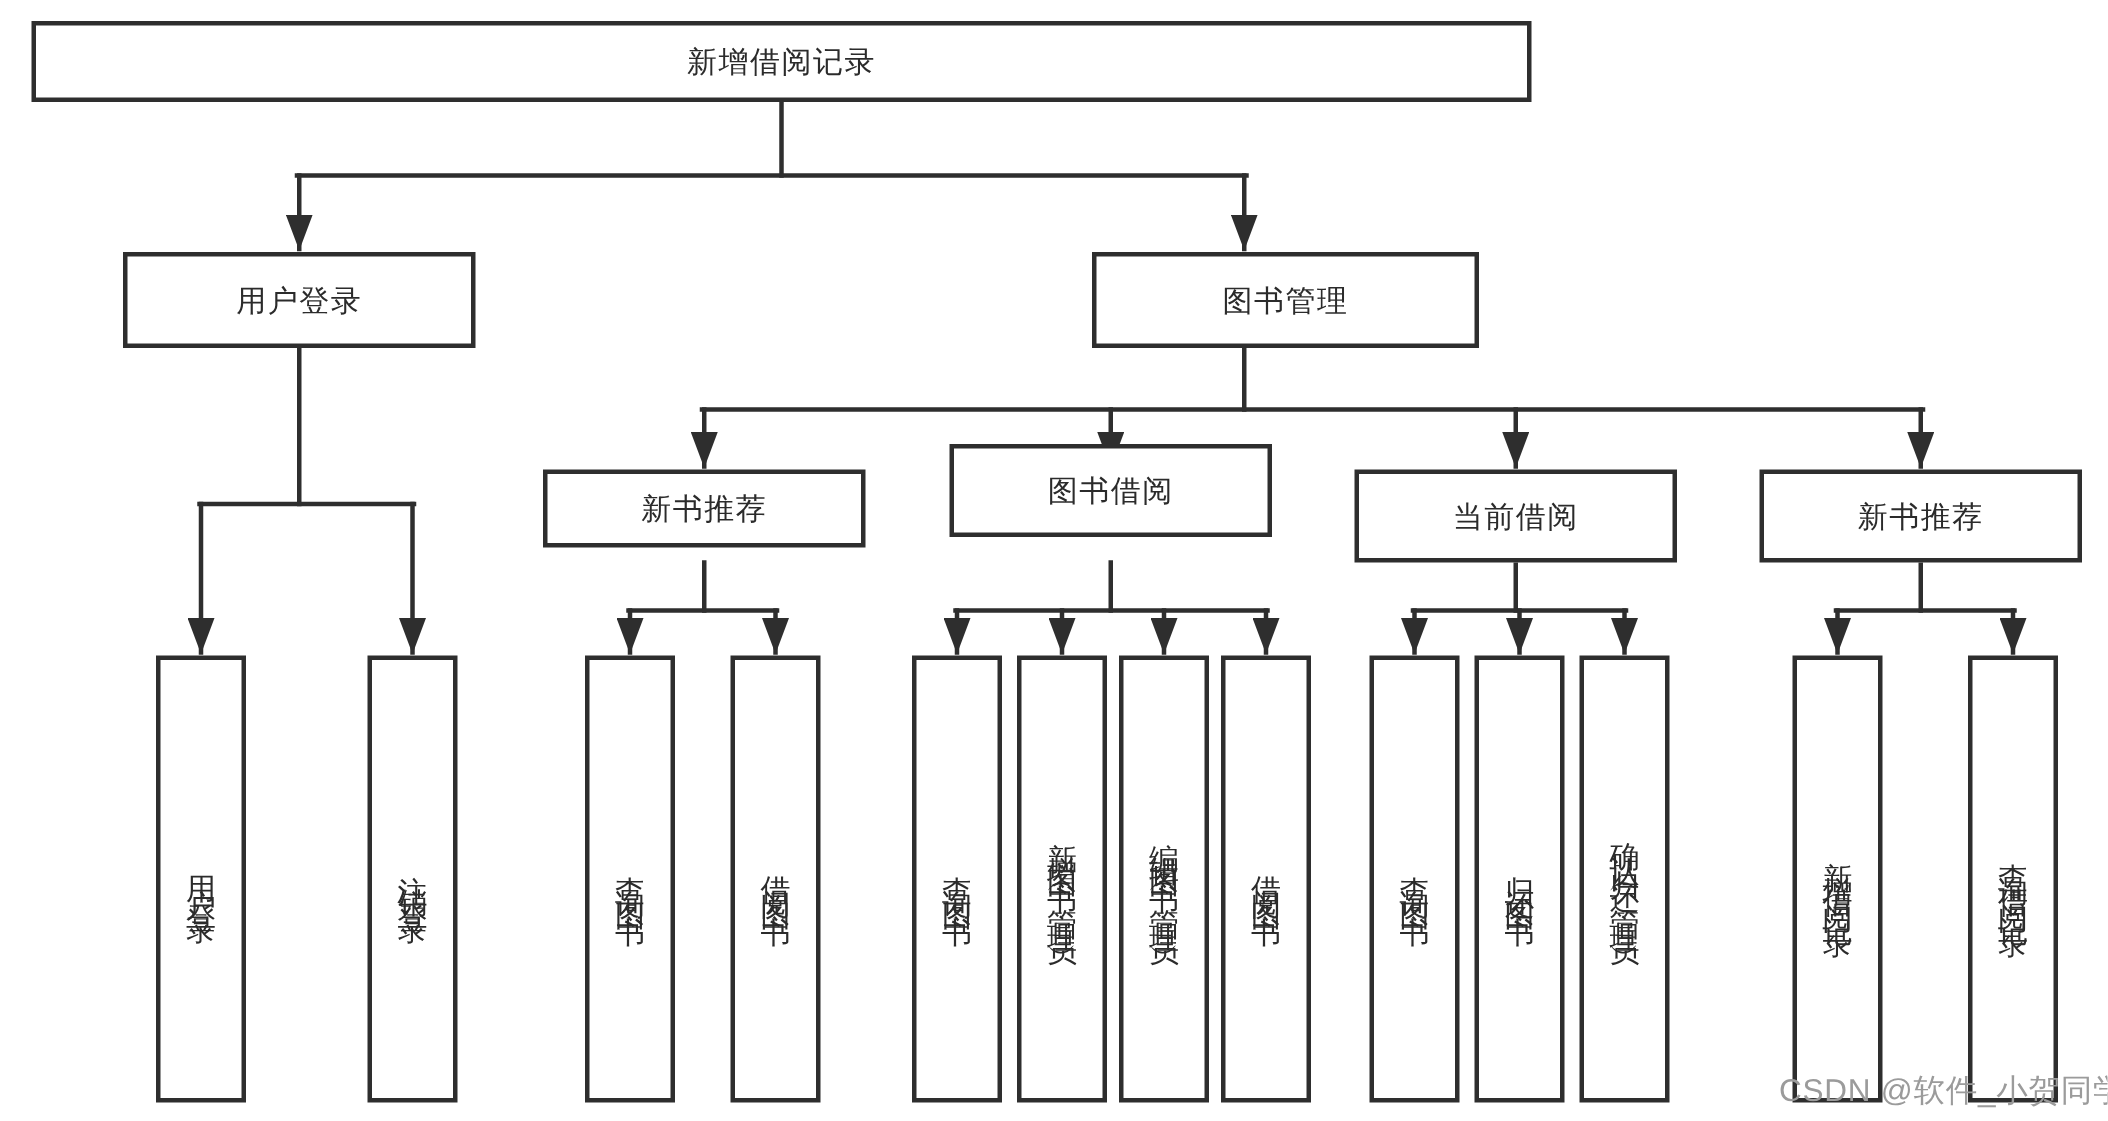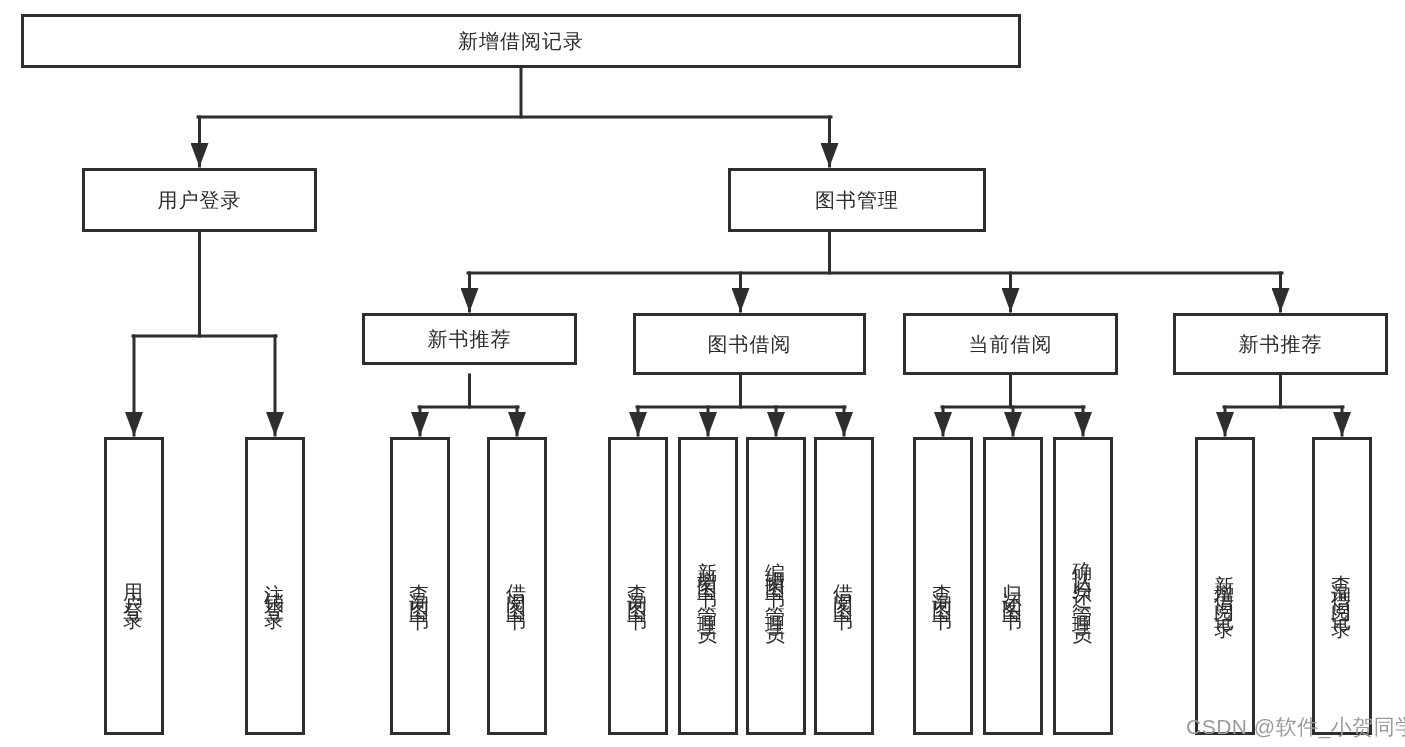--- a/index.html
+++ b/index.html
@@ -129,21 +129,21 @@
   <div class="box" style="left:82px;top:168px;width:235px;height:64px">
     <span class="lbl">用户登录</span>
   </div>
   <div class="box" style="left:728px;top:168px;width:258px;height:64px">
     <span class="lbl">图书管理</span>
   </div>
 
   <div class="box" style="left:362px;top:313px;width:215px;height:52px">
     <span class="lbl">新书推荐</span>
   </div>
-  <div class="box" style="left:633px;top:313px;width:233px;height:62px">
+  <div class="box" style="left:633px;top:296px;width:215px;height:62px">
     <span class="lbl">图书借阅</span>
   </div>
   <div class="box" style="left:903px;top:313px;width:215px;height:62px">
     <span class="lbl">当前借阅</span>
   </div>
   <div class="box" style="left:1173px;top:313px;width:215px;height:62px">
     <span class="lbl">新书推荐</span>
   </div>
 
   <div class="box vert" style="left:104px;top:437px;width:60px;height:298px">

